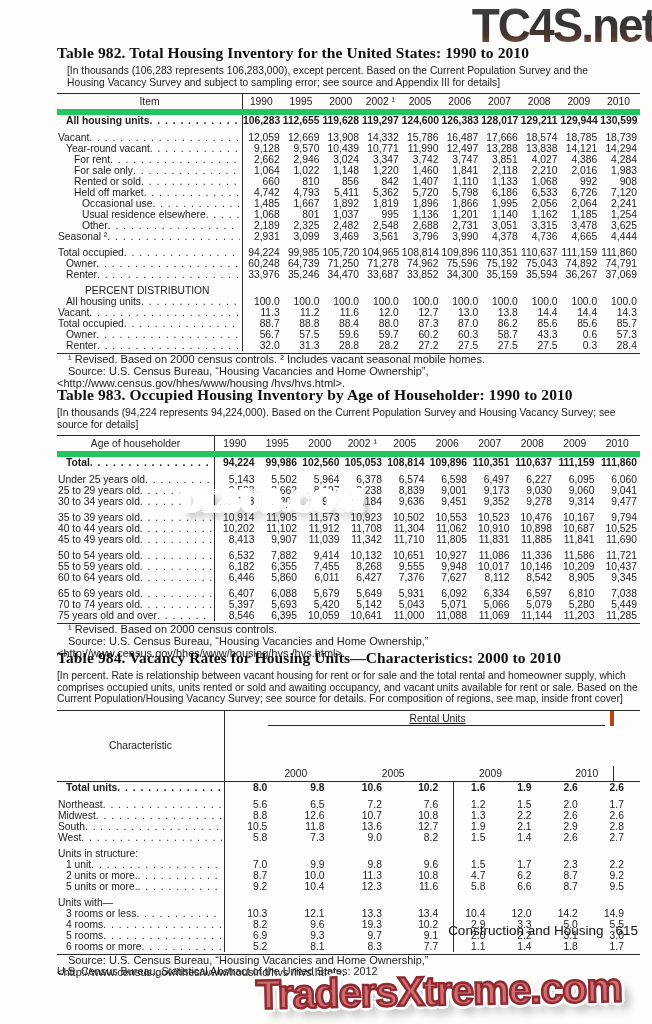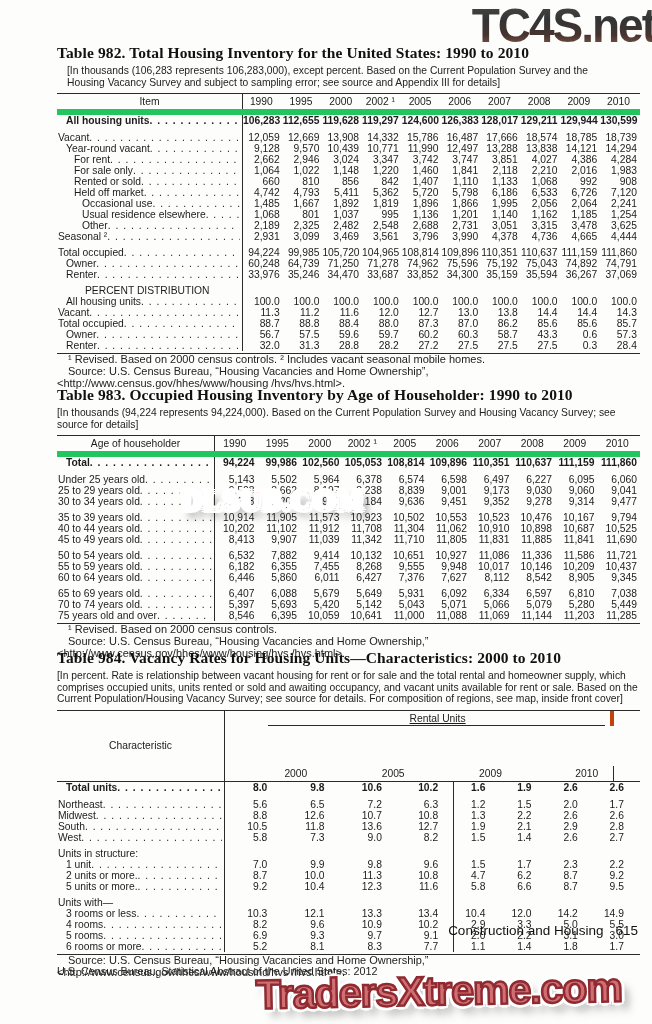--- a/index.html
+++ b/index.html
@@ -787,21 +787,21 @@
           <div class="num"></div>
         </div>
         <div class="trow">
           <div class="lab ind0">
             <span class="lt">Northeast</span>
             <span class="leader"></span>
           </div>
           <div class="num">5.6</div>
           <div class="num">6.5</div>
           <div class="num">7.2</div>
-          <div class="num gsep">6.3</div>
+          <div class="num gsep">7.6</div>
           <div class="num">1.2</div>
           <div class="num">1.5</div>
           <div class="num">2.0</div>
           <div class="num">1.7</div>
         </div>
         <div class="trow">
           <div class="lab ind0">
             <span class="lt">Midwest</span>
             <span class="leader"></span>
           </div>
@@ -946,21 +946,21 @@
           <div class="num">14.2</div>
           <div class="num">14.9</div>
         </div>
         <div class="trow">
           <div class="lab ind1">
             <span class="lt">4 rooms</span>
             <span class="leader"></span>
           </div>
           <div class="num">8.2</div>
           <div class="num">9.6</div>
-          <div class="num">10.9</div>
+          <div class="num">19.3</div>
           <div class="num gsep">10.2</div>
           <div class="num">2.9</div>
           <div class="num">3.3</div>
           <div class="num">5.0</div>
           <div class="num">5.5</div>
         </div>
         <div class="trow">
           <div class="lab ind1">
             <span class="lt">5 rooms</span>
             <span class="leader"></span>

